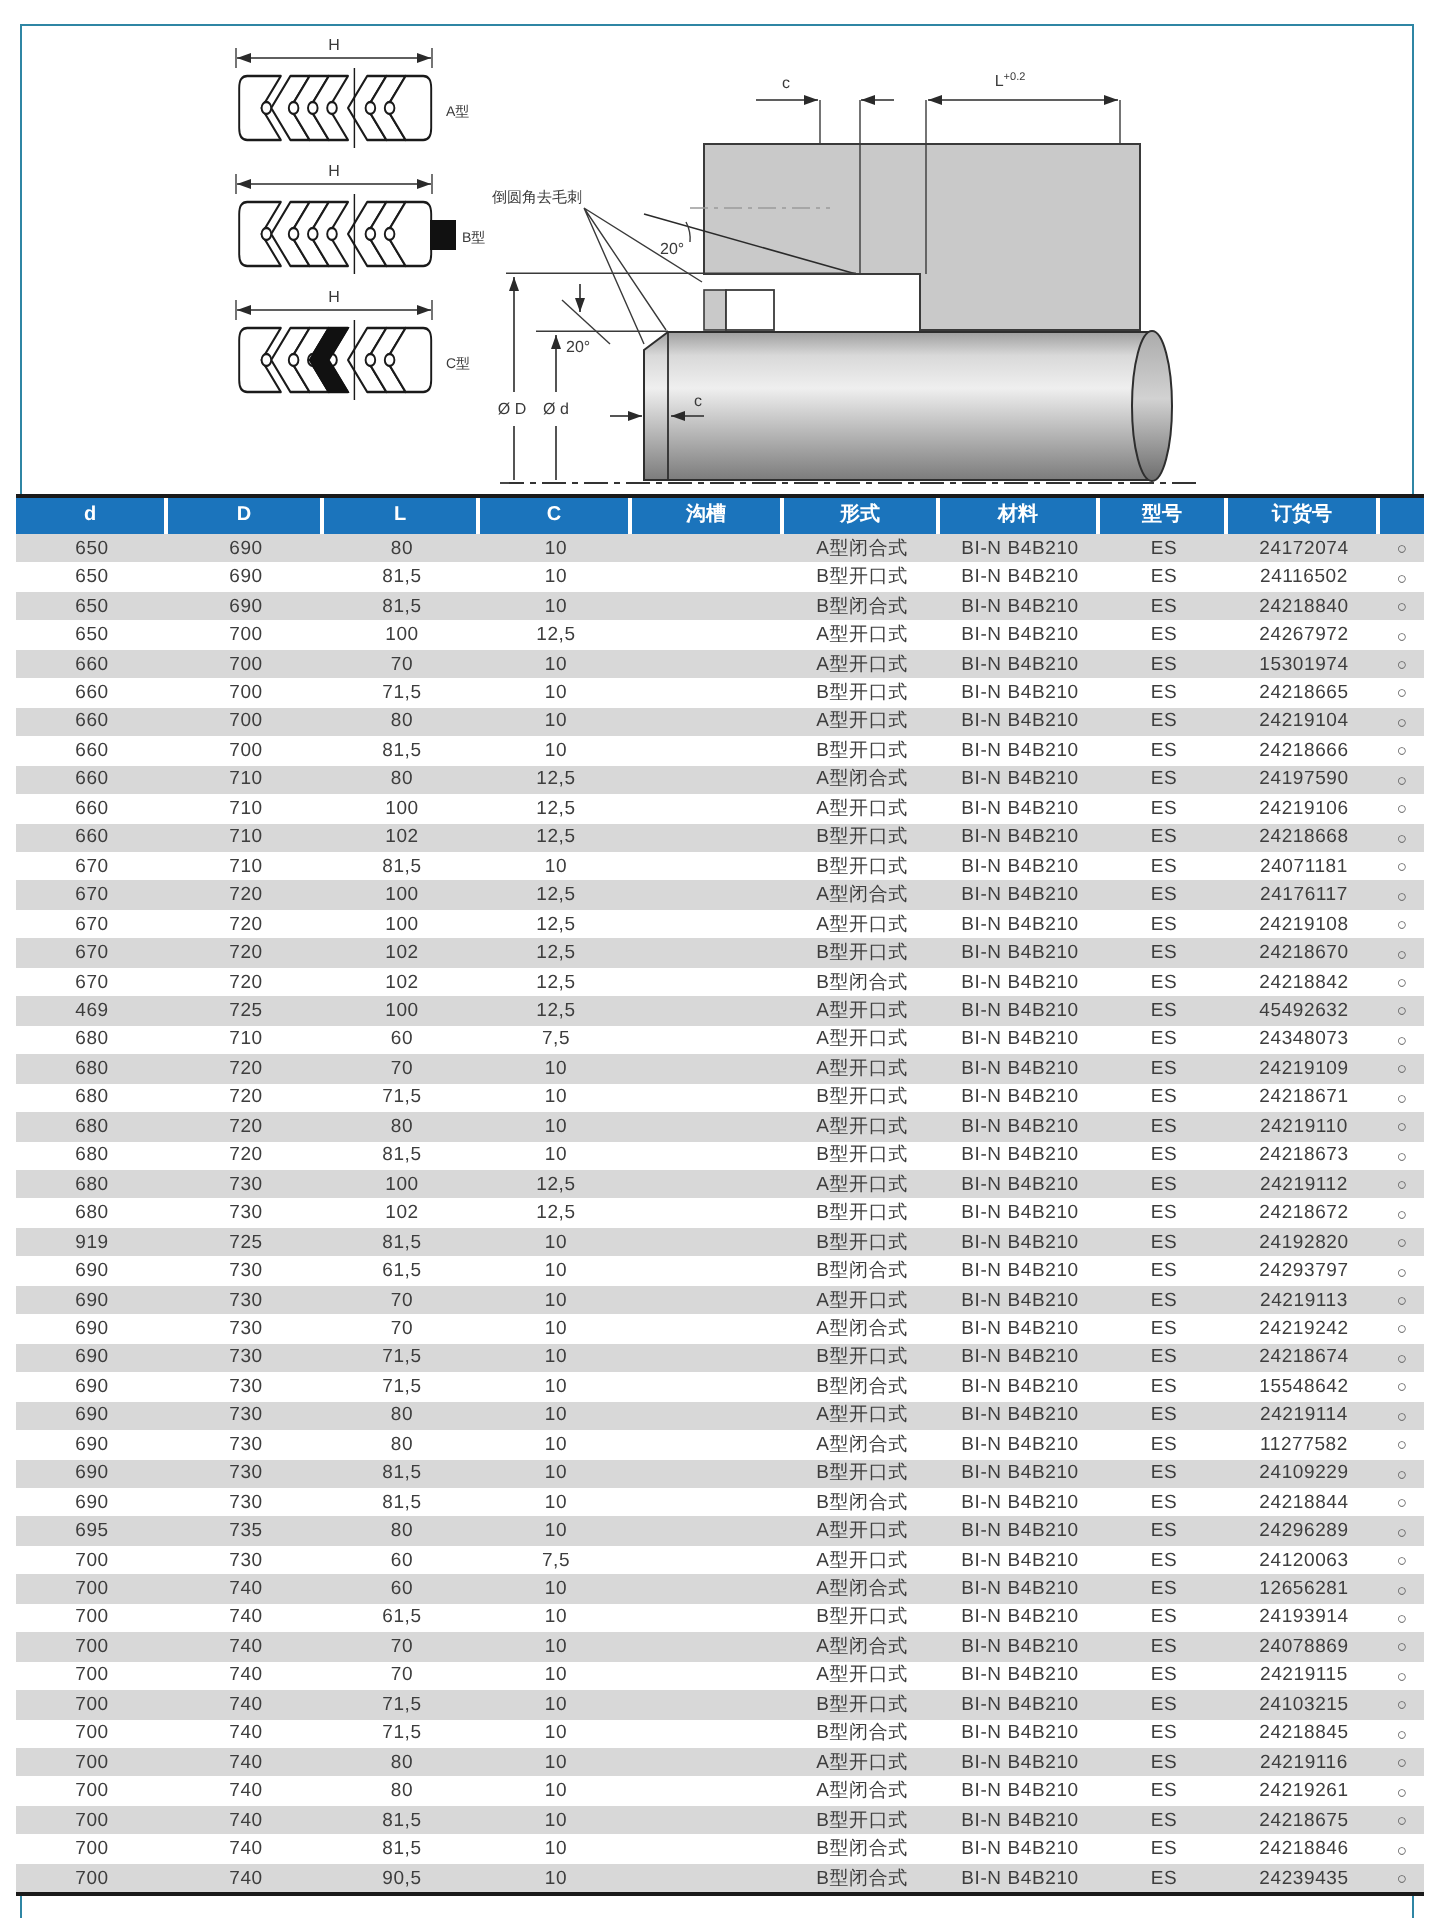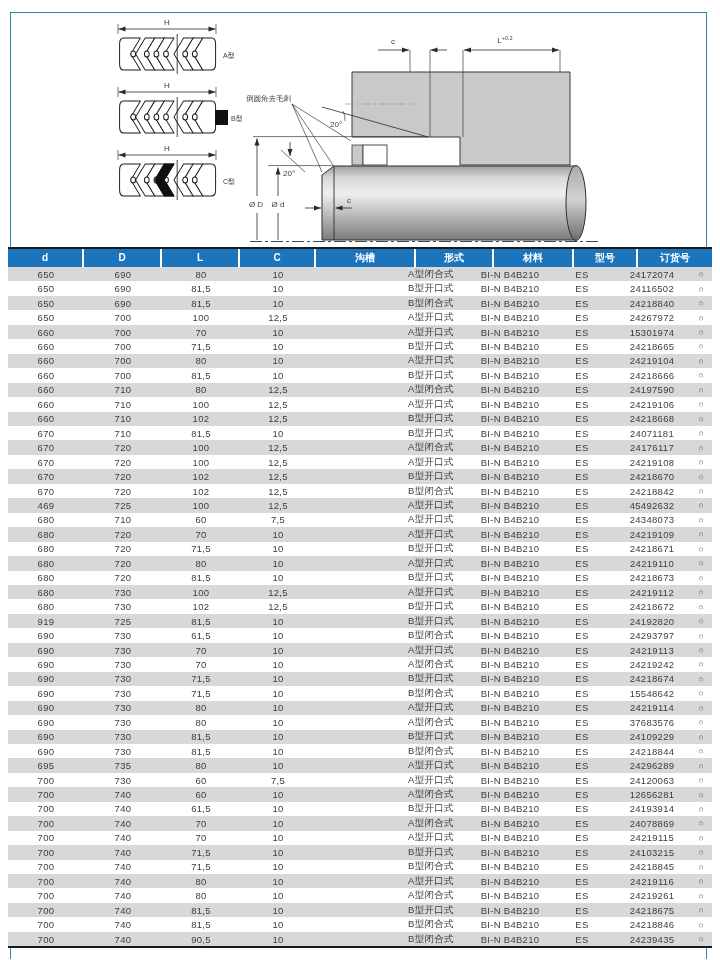--- a/index.html
+++ b/index.html
@@ -158,21 +158,21 @@
     <line x1="250" y1="241.5" x2="600" y2="241.5" stroke="#333" stroke-width="0.9" stroke-dasharray="12 3 3 3"></line>
   </g>
 </svg>
 
 <div class="ptable">
   <div class="thead">
       <div class="cell" style="width: 76px;">d</div>
       <div class="cell" style="width: 78px;">D</div>
       <div class="cell" style="width: 78px;">L</div>
       <div class="cell" style="width: 76px;">C</div>
-      <div class="cell" style="width: 100px;">沟槽</div>
+      <div class="cell" style="width: 76px;">沟槽</div>
       <div class="cell" style="width: 78px;">形式</div>
       <div class="cell" style="width: 80px;">材料</div>
       <div class="cell" style="width: 64px;">型号</div>
       <div class="cell" style="width: 76px;">订货号</div>
       <div class="cell" style="width: 22px;"></div>
     </div>
   <div class="tbody">
       <div class="row odd">
         <div class="cell" style="width: 76px;">650</div>
         <div class="cell" style="width: 78px;">690</div>
@@ -547,21 +547,21 @@
       </div>
       <div class="row">
         <div class="cell" style="width: 76px;">690</div>
         <div class="cell" style="width: 78px;">730</div>
         <div class="cell" style="width: 78px;">80</div>
         <div class="cell" style="width: 76px;">10</div>
         <div class="cell" style="width: 76px;"></div>
         <div class="cell" style="width: 78px;">A型闭合式</div>
         <div class="cell" style="width: 80px;">BI-N B4B210</div>
         <div class="cell" style="width: 64px;">ES</div>
-        <div class="cell" style="width: 76px;">37683576</div>
+        <div class="cell" style="width: 76px;">11277582</div>
         <div class="cell avail" style="width: 22px;">○</div>
       </div>
       <div class="row odd">
         <div class="cell" style="width: 76px;">690</div>
         <div class="cell" style="width: 78px;">730</div>
         <div class="cell" style="width: 78px;">81,5</div>
         <div class="cell" style="width: 76px;">10</div>
         <div class="cell" style="width: 76px;"></div>
         <div class="cell" style="width: 78px;">B型开口式</div>
         <div class="cell" style="width: 80px;">BI-N B4B210</div>

